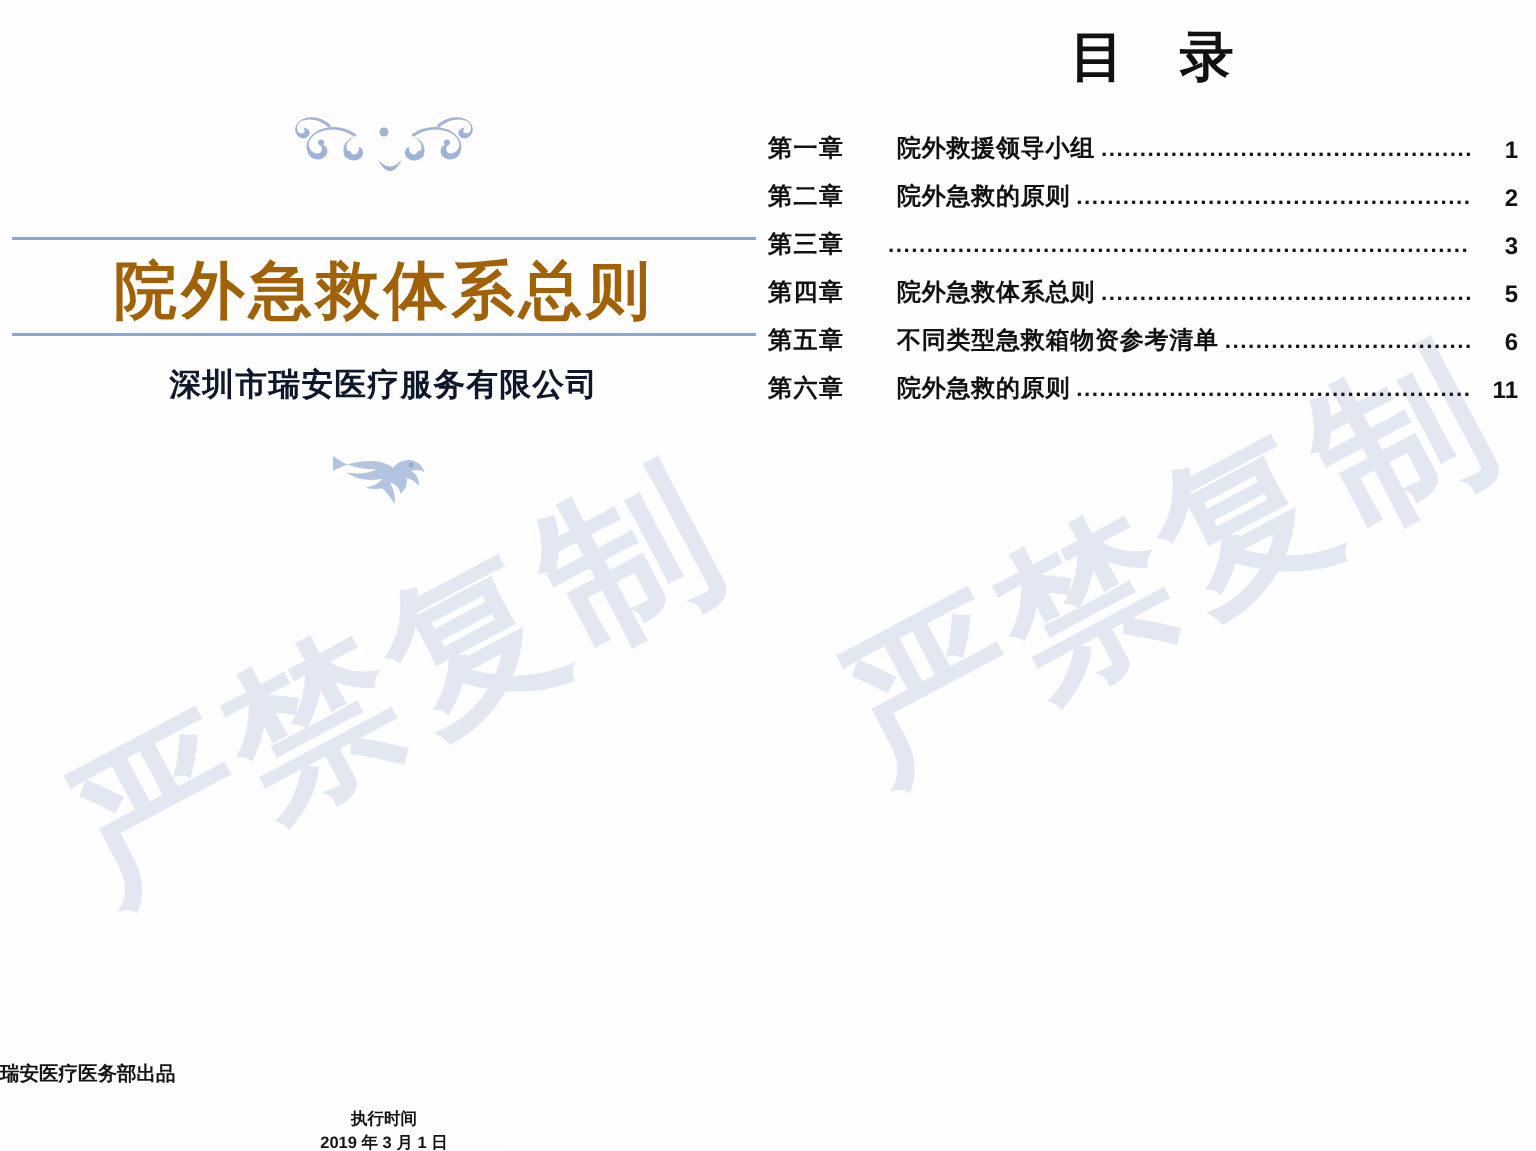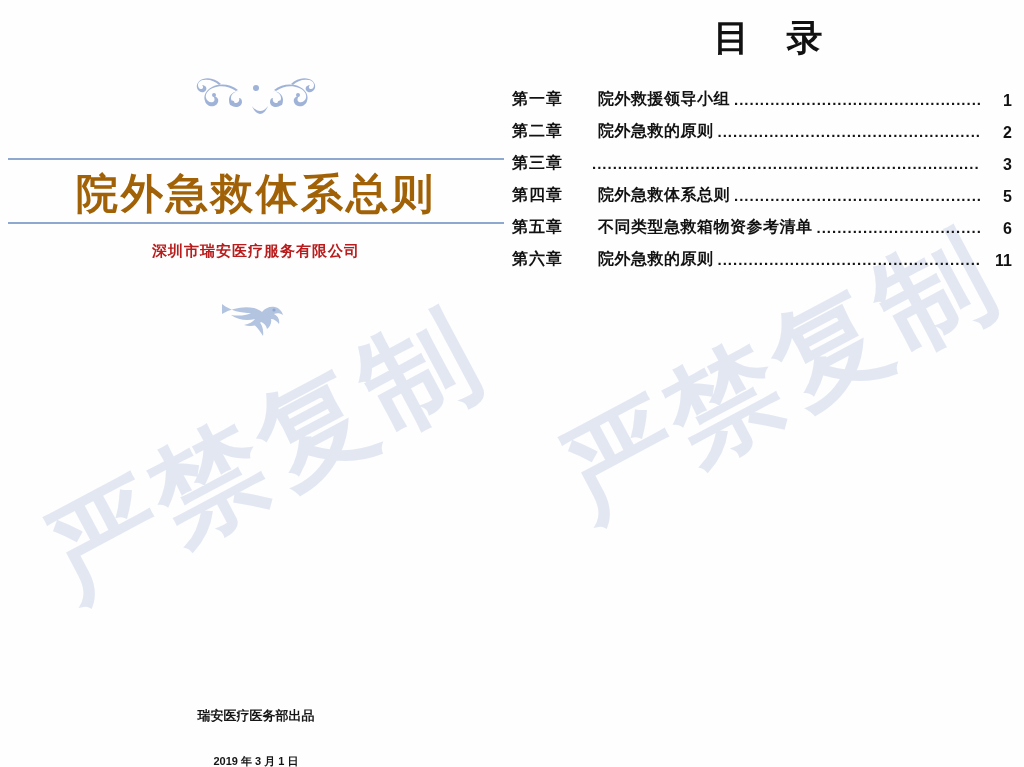--- a/index.html
+++ b/index.html
@@ -86,39 +86,39 @@
     font-weight: 700;
     letter-spacing: 3px;
     color: #a16207;
   }
   .cover-company {
     position: absolute;
     left: 0;
     right: 0;
     top: 242px;
     text-align: center;
-    font-size: 15px;
+    font-size: 21px;
     font-weight: 700;
     letter-spacing: 1px;
-    color: #b91c1c;
+    color: #0f172a;
   }
   .bird {
     position: absolute;
     left: 0;
     right: 0;
     top: 292px;
     text-align: center;
     color: #b7c6e0;
   }
   .footer-dept {
     position: absolute;
     left: 0;
     right: 0;
     top: 707px;
-    text-align: center;
+    text-align: left;
     font-size: 13px;
     font-weight: 700;
     color: #151515;
   }
   .footer-label {
     position: absolute;
     left: 0;
     right: 0;
     top: 738px;
     text-align: center;
@@ -240,20 +240,21 @@
       <svg width="84" height="50" viewBox="0 0 84 50" fill="none">
         <g fill="#b3c4e0">
           <path d="M8 22c10-6 22-8 32-6 3 1 6 2 8 4 3-4 8-6 13-5 4 1 7 4 8 8-3-2-6-2-9-1 4 2 6 6 5 10-2-3-5-5-8-5 1 4-1 8-4 10-1-4-3-6-6-7-4 4-11 5-17 3 5-1 9-3 11-6-8 2-17 1-24-4 7 1 14 1 20-2-10 0-20-2-29-9z"></path>
           <path d="M44 28c4 4 6 10 5 16-3-5-6-9-10-12l5-4z"></path>
           <circle cx="60" cy="18" r="1.6" fill="#8fa8d0"></circle>
         </g>
       </svg>
     </div>
 
     <div class="footer-dept">瑞安医疗医务部出品</div>
+    <div class="footer-label">执行时间</div>
     <div class="footer-date">2019 年 3 月 1 日</div>
   </div>
 
   <div class="toc">
     <div class="toc-title">目  录</div>
     <div class="toc-list">
 
       <div class="toc-row">
         <span class="toc-chapter">第一章</span>
         <span class="toc-label">院外救援领导小组</span>

